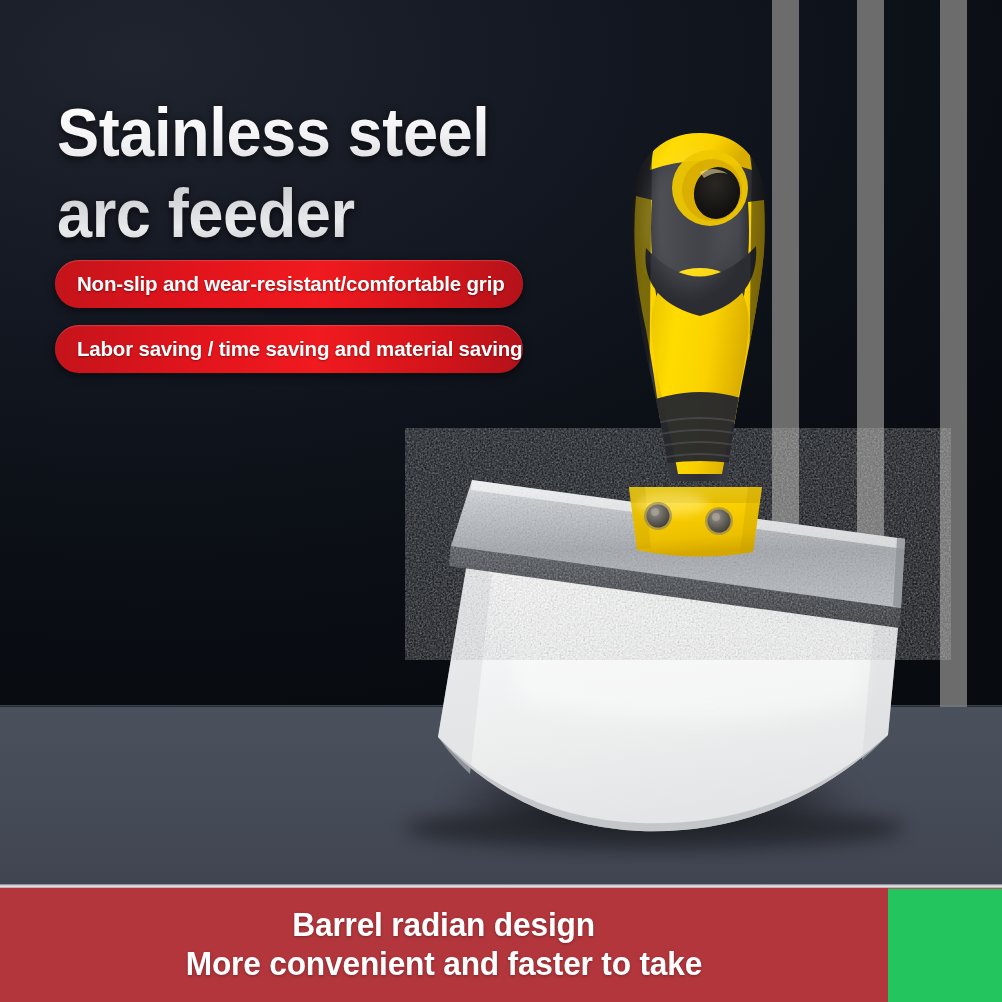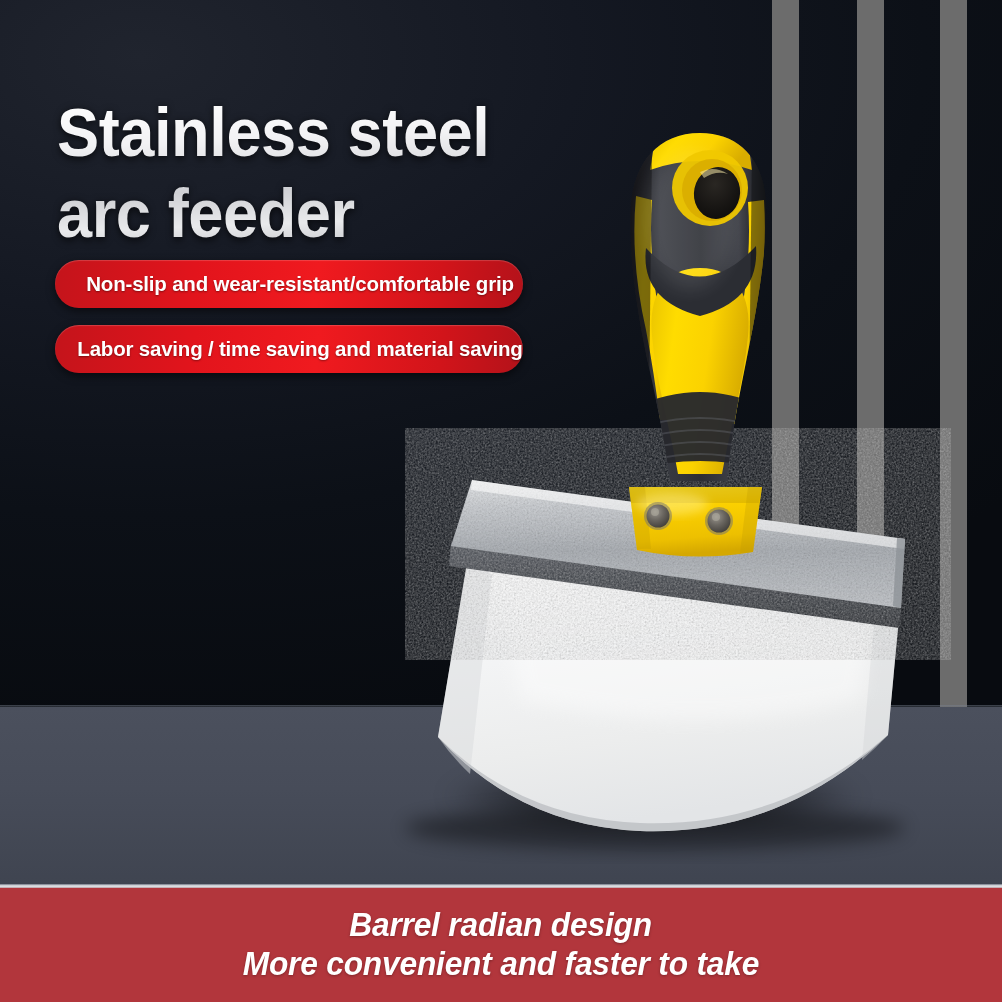--- a/index.html
+++ b/index.html
@@ -103,21 +103,21 @@
   }
   .pill-label {
     width: 100%;
     color: #ffffff;
     font-size: 20.5px;
     font-weight: 700;
     letter-spacing: -0.2px;
     text-shadow: 0 1px 2px rgba(0,0,0,.4);
     white-space: nowrap;
   }
-  .pill.align-left  .pill-label { padding-left: 22px; text-align: center; }
+  .pill.align-left  .pill-label { padding-left: 22px; text-align: left; }
   .pill.align-center .pill-label { text-align: center; }
 
   
   .product {
     position: absolute;
     left: 0; top: 0;
     width: 1002px;
     height: 902px;
   }
 
@@ -137,28 +137,27 @@
     left: 0; top: 0;
     width: 1002px;
     height: 902px;
   }
 
   
   .banner {
     position: absolute;
     left: 0;
     top: 888px;
-    width: 1002px;
+    width: 888px;
     height: 114px;
     background: #b2363c;
     display: flex;
     flex-direction: column;
     align-items: center;
     justify-content: center;
-    font-style: italic;
   }
   .banner-sep {
     position: absolute;
     left: 0;
     top: 884px;
     width: 1002px;
     height: 5px;
     background: linear-gradient(180deg, #6e7482 0%, #e7e8ea 38%, #cfd2d6 62%, #a23138 100%);
   }
   .banner-line {

